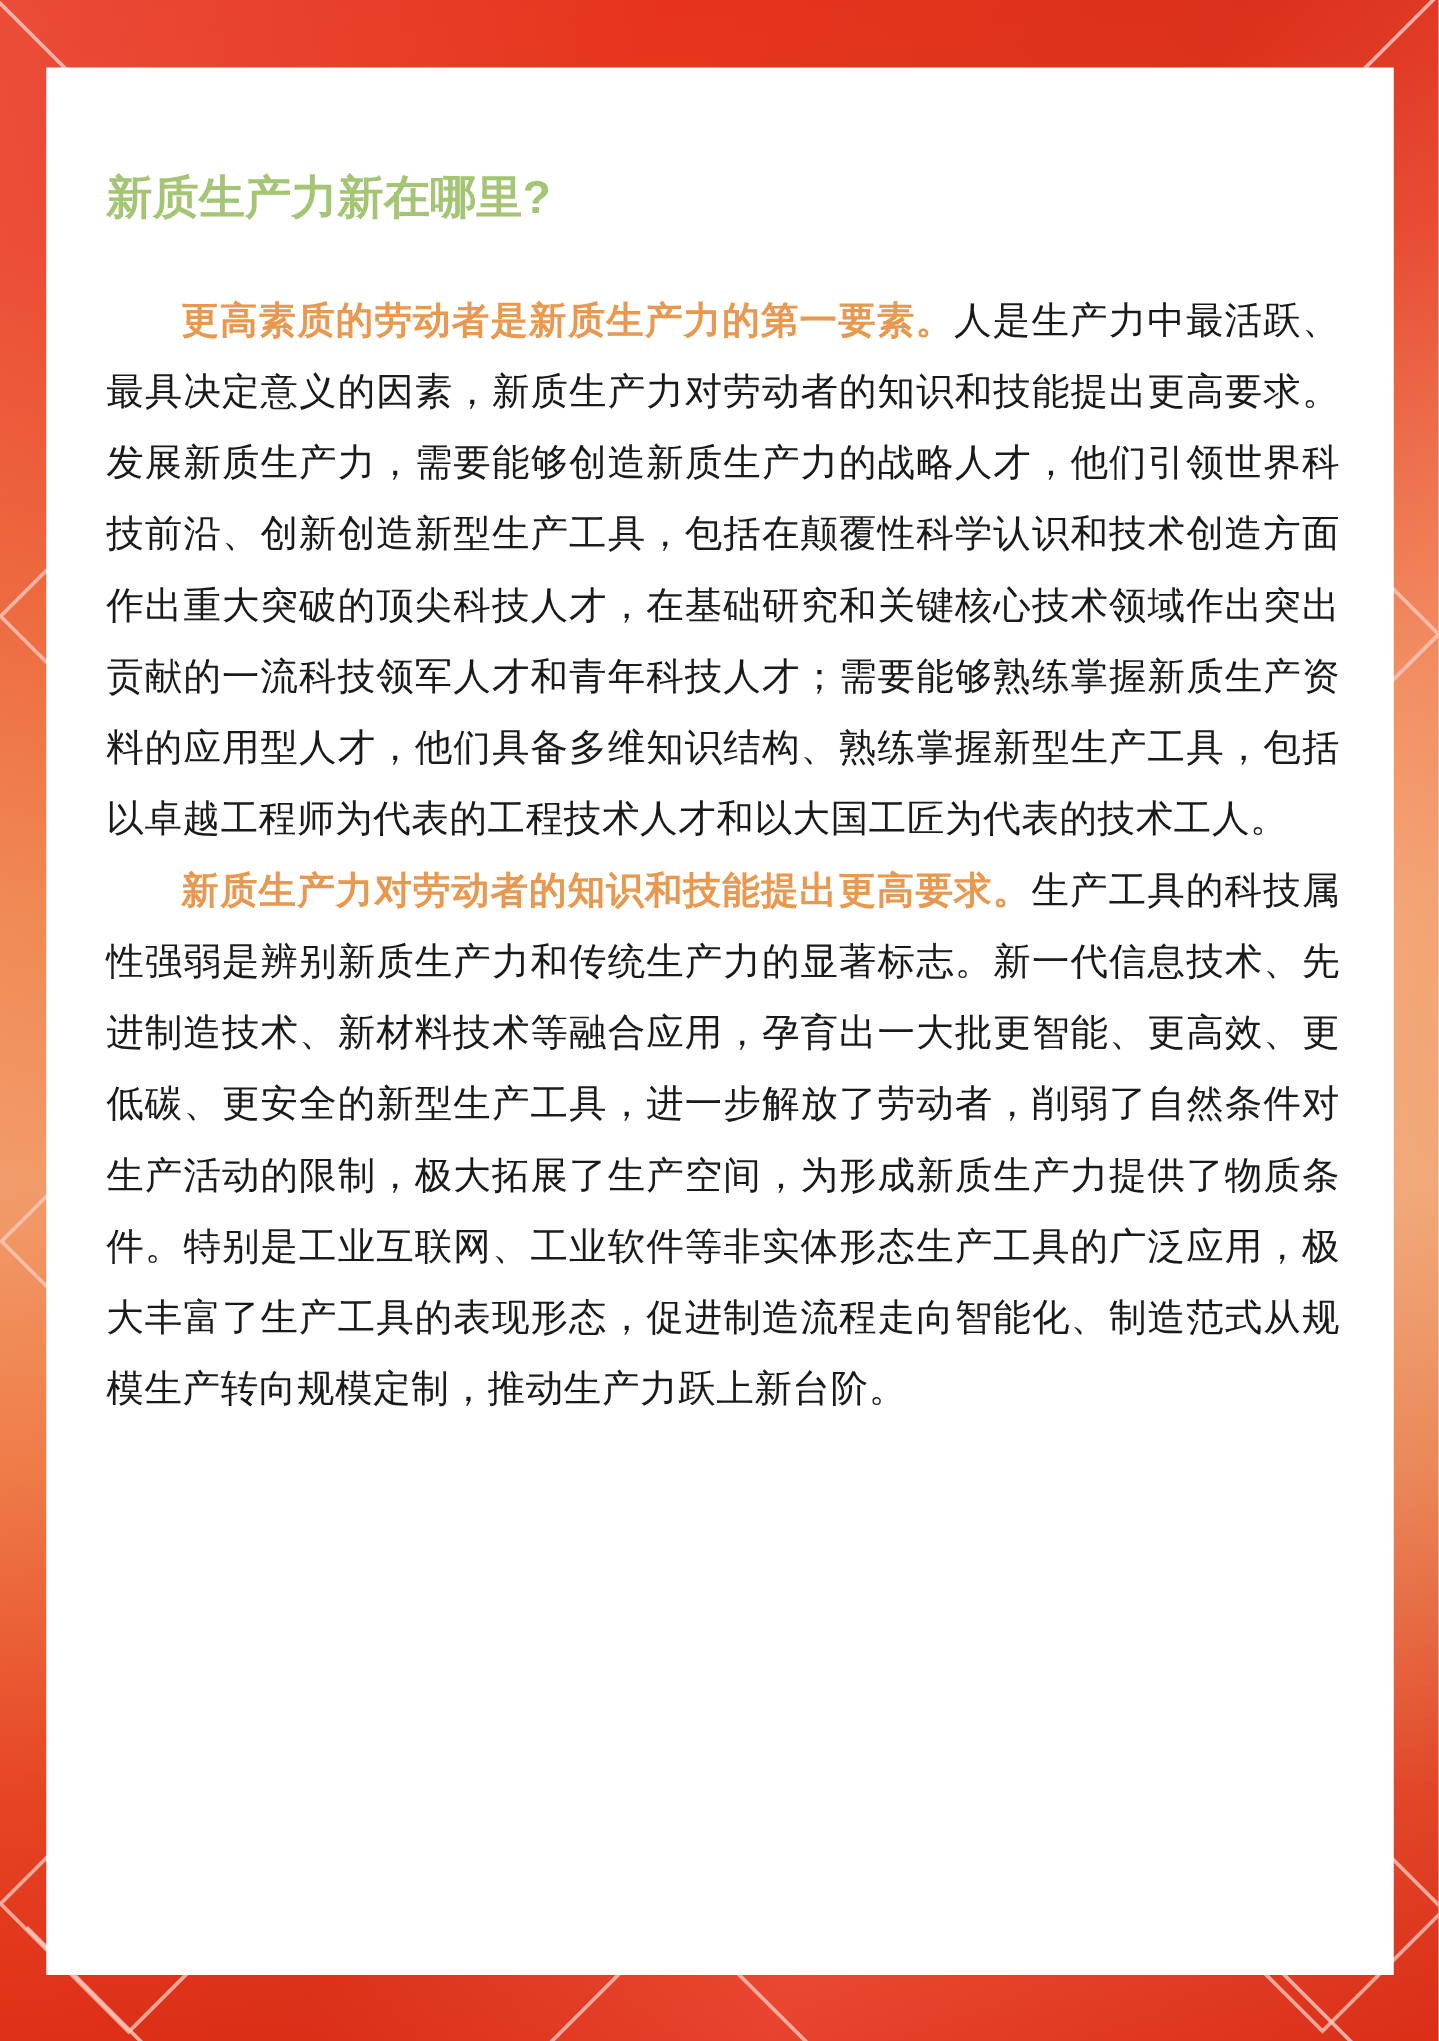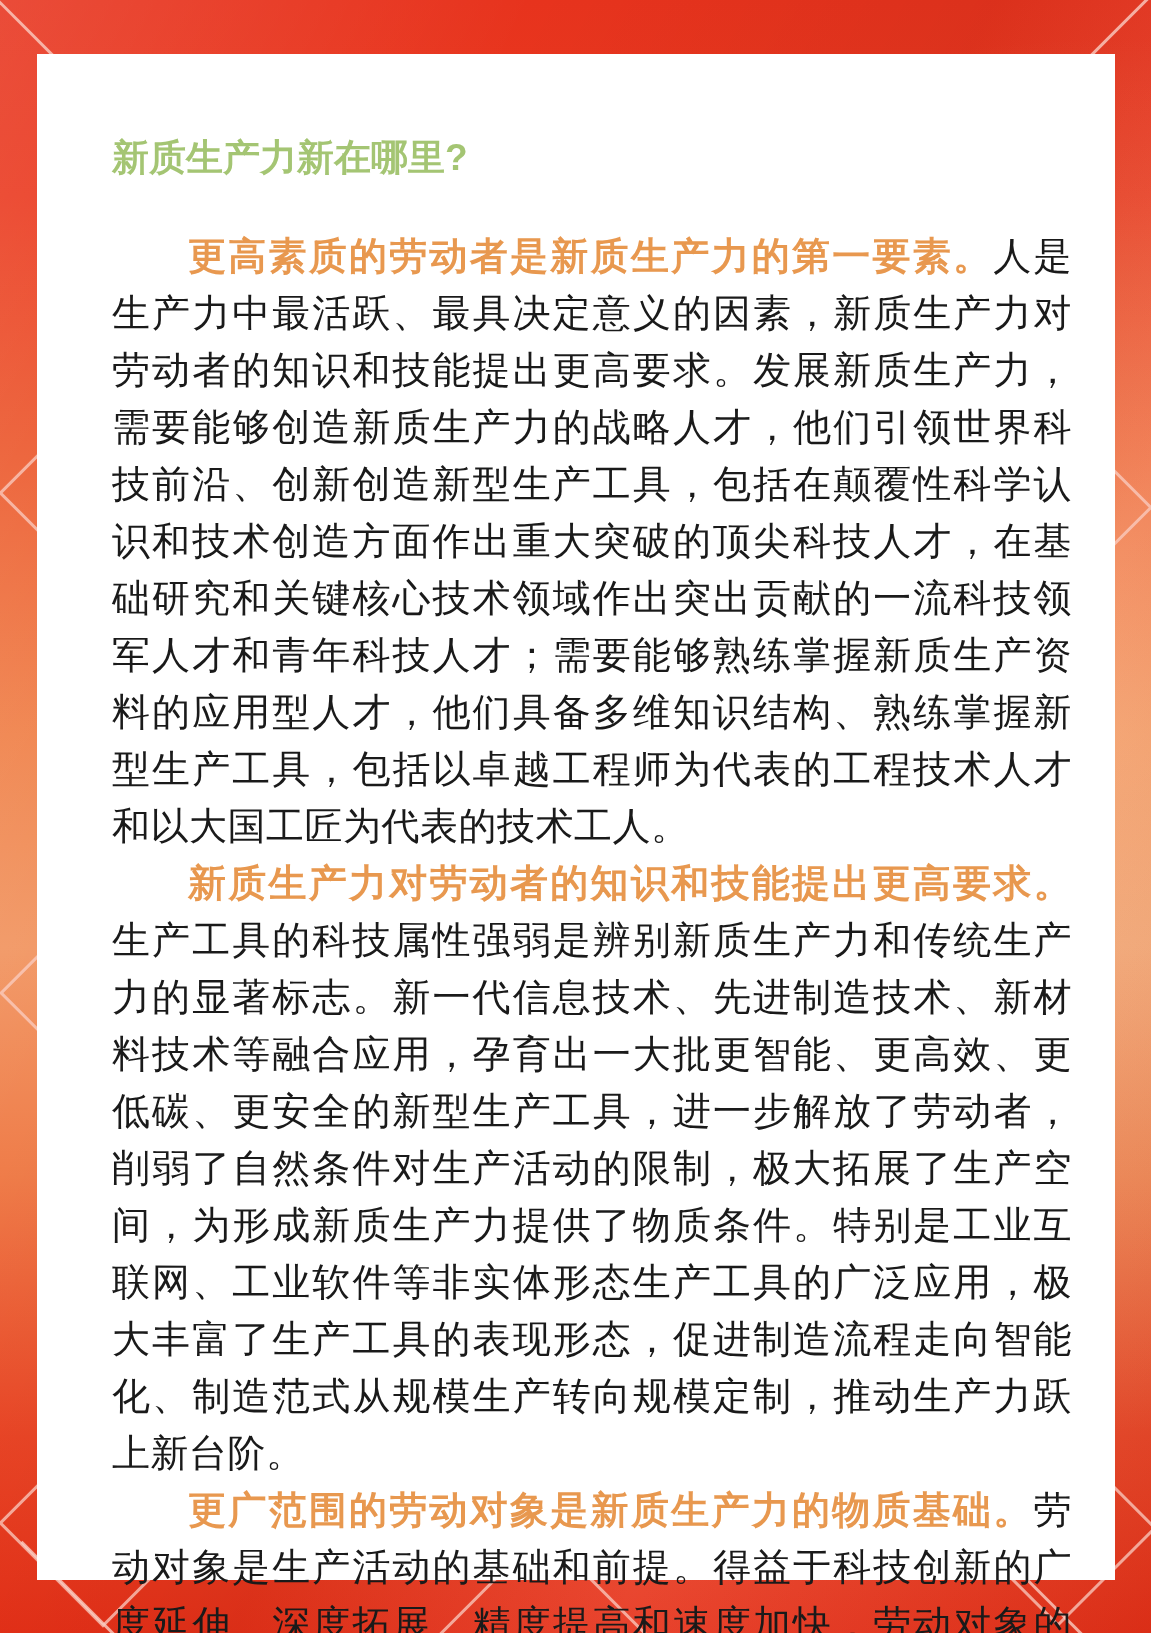--- a/index.html
+++ b/index.html
@@ -42,32 +42,32 @@
   .l-tr { width: 170px; left: 1031px; top: 29px;   transform: rotate(-45deg); }
   .l-bl { width: 180px; left: -5px;   top: 1604px; transform: rotate(45deg);  }
   .l-br { width: 180px; left: 966px;  top: 1607px; transform: rotate(45deg);  }
 
   .card {
     position: absolute;
     left: 37px; top: 54px;
     width: 1078px; height: 1526px;
     background: #ffffff;
     box-sizing: border-box;
-    padding: 82px 43px 0 75px;
+    padding: 82px 43px 0 48px;
   }
   .title {
     margin: 0 0 48px 0;
     font-size: 37px;
     line-height: 44px;
     font-weight: bold;
     color: #a4c573;
   }
   .article p {
     margin: 0;
-    font-size: 38px;
+    font-size: 30px;
     line-height: 57px;
     color: #1a1a1a;
     text-align: justify;
     text-indent: 2em;
     letter-spacing: 0.5px;
   }
   .lead {
     font-weight: bold;
     color: #e8984f;
   }
@@ -86,15 +86,14 @@
 <div class="dline l-tl"></div>
 <div class="dline l-tr"></div>
 <div class="dline l-bl"></div>
 <div class="dline l-br"></div>
 
 <div class="card">
   <h1 class="title">新质生产力新在哪里?</h1>
   <div class="article">
     <p><span class="lead">更高素质的劳动者是新质生产力的第一要素。</span><span>人是生产力中最活跃、最具决定意义的因素，新质生产力对劳动者的知识和技能提出更高要求。发展新质生产力，需要能够创造新质生产力的战略人才，他们引领世界科技前沿、创新创造新型生产工具，包括在颠覆性科学认识和技术创造方面作出重大突破的顶尖科技人才，在基础研究和关键核心技术领域作出突出贡献的一流科技领军人才和青年科技人才；需要能够熟练掌握新质生产资料的应用型人才，他们具备多维知识结构、熟练掌握新型生产工具，包括以卓越工程师为代表的工程技术人才和以大国工匠为代表的技术工人。</span></p>
     <p><span class="lead">新质生产力对劳动者的知识和技能提出更高要求。</span><span>生产工具的科技属性强弱是辨别新质生产力和传统生产力的显著标志。新一代信息技术、先进制造技术、新材料技术等融合应用，孕育出一大批更智能、更高效、更低碳、更安全的新型生产工具，进一步解放了劳动者，削弱了自然条件对生产活动的限制，极大拓展了生产空间，为形成新质生产力提供了物质条件。特别是工业互联网、工业软件等非实体形态生产工具的广泛应用，极大丰富了生产工具的表现形态，促进制造流程走向智能化、制造范式从规模生产转向规模定制，推动生产力跃上新台阶。</span></p>
-    <p><span class="lead">更广范围的劳动对象是新质生产力的物质基础。</span><span>劳动对象是生产活动的基础和前提。得益于科技创新的广度延伸、深度拓展、精度提高和速度加快，劳动对象的种类和形态大大拓展。一方面，人类从自</span></p>
   </div>
 </div>
 
 </body></html>

